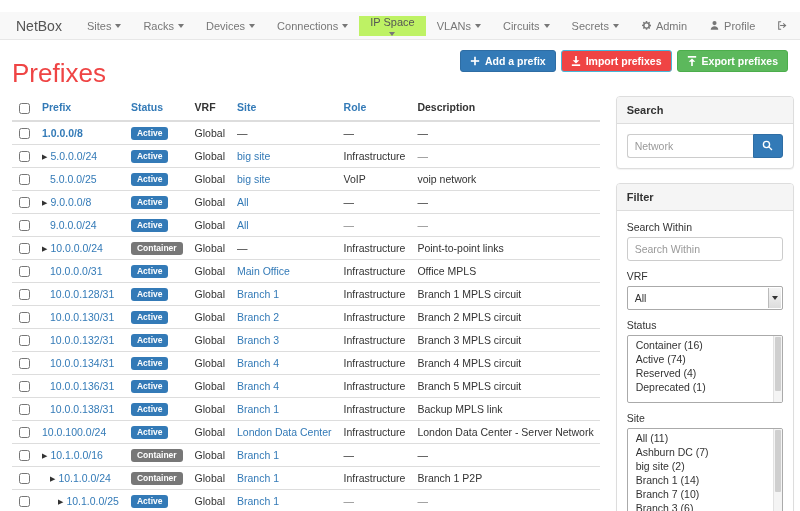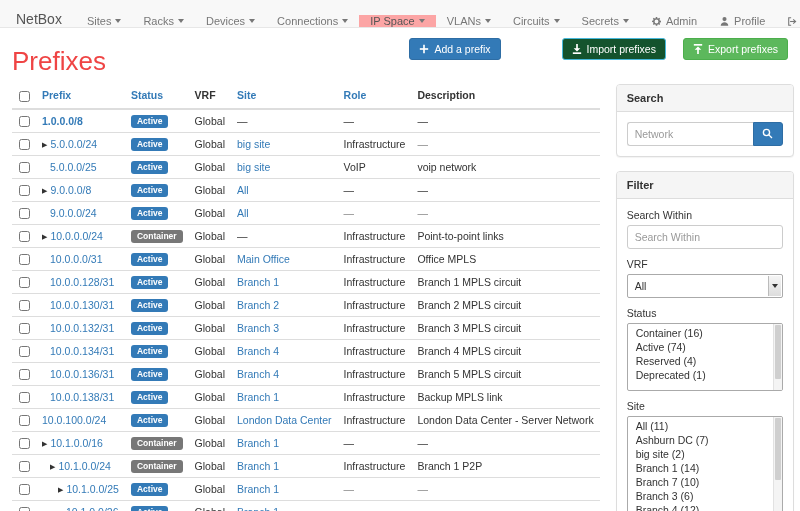--- a/index.html
+++ b/index.html
@@ -1,37 +1,37 @@
 <!DOCTYPE html>
 <html><head>
 <meta charset="utf-8">
 <style>
   * { margin:0; padding:0; box-sizing:border-box; }
   html,body { width:800px; height:511px; overflow:hidden; background:#fff;
     font-family:"Liberation Sans","DejaVu Sans",sans-serif; color:#333; font-size:11px; }
 
   
   .navbar { height:28px; background:#f8f8f8; border-bottom:1px solid #e7e7e7;
-    display:flex; align-items:flex-end; }
+    display:flex; align-items:center;margin-top:12px; }
   .brand { font-size:14px; color:#555; padding:0 14px 0 16px; display:flex; align-items:center; cursor:pointer; }
   .nav-item { display:flex; align-items:center; gap:4px; padding:0 11px; color:#777;
     font-size:11px; cursor:pointer; white-space:nowrap; }
-  .nav-item.active { background:#fca5a5; color:#555; }
+  .nav-item.active { background:#bef264; color:#555;flex-direction:column; }
   .caret { width:0; height:0; border-left:3px solid transparent; border-right:3px solid transparent;
     border-top:4px solid #777; display:inline-block; }
   .nav-right { margin-left:auto; display:flex; align-items:stretch; padding-right:10px; }
   .nav-right .nav-item { }
   .nav-ico { width:11px; height:11px; display:inline-block; }
   .nav-ico svg { width:11px; height:11px; display:block; }
 
   
   .content { padding:8px 12px 0 12px; }
   .page-head { position:relative; height:48px; }
   h1.page-title { font-size:26px; font-weight:400; color:#ef4444; padding-top:10px; }
-  .action-btns { position:absolute; right:0; top:2px; display:flex; gap:17px; }
+  .action-btns { position:absolute; right:0; top:2px; display:flex; gap:5px;font-weight:bold; }
   .btn { display:inline-flex; align-items:center; gap:5px; color:#fff; font-size:10.5px;
     padding:4px 9px; border-radius:3px; cursor:pointer; border:1px solid transparent; }
   .btn svg { width:10px; height:10px; display:block; }
 
   
   .main-row { display:flex; align-items:flex-start; }
   .table-wrap { flex:1; margin-right:16px; }
   aside { width:178px; flex:none; }
 
   
@@ -167,21 +167,21 @@
     <div class="action-btns" id="action-btns">
         <div class="btn" style="background: rgb(51, 122, 183); border-color: rgb(46, 109, 164);">
           <span>
             <svg viewBox="0 0 12 12" stroke="#fff" stroke-width="2">
               <line x1="6" y1="1" x2="6" y2="11"></line>
               <line x1="1" y1="6" x2="11" y2="6"></line>
             </svg>
           </span>
           <span>Add a prefix</span>
         </div>
-        <div class="btn" style="background: #14532d; border-color: rgb(70, 184, 218); margin-left: 44px;">
+        <div class="btn" style="background: #ef4444; border-color: rgb(70, 184, 218);">
           <span>
             <svg viewBox="0 0 12 12" fill="#fff">
               <path d="M5 0h2v5h3L6 9 2 5h3z"></path>
               <rect x="1" y="10" width="10" height="2"></rect>
             </svg>
           </span>
           <span>Import prefixes</span>
         </div>
         <div class="btn" style="background: rgb(92, 184, 92); border-color: rgb(76, 174, 76);">
           <span>

